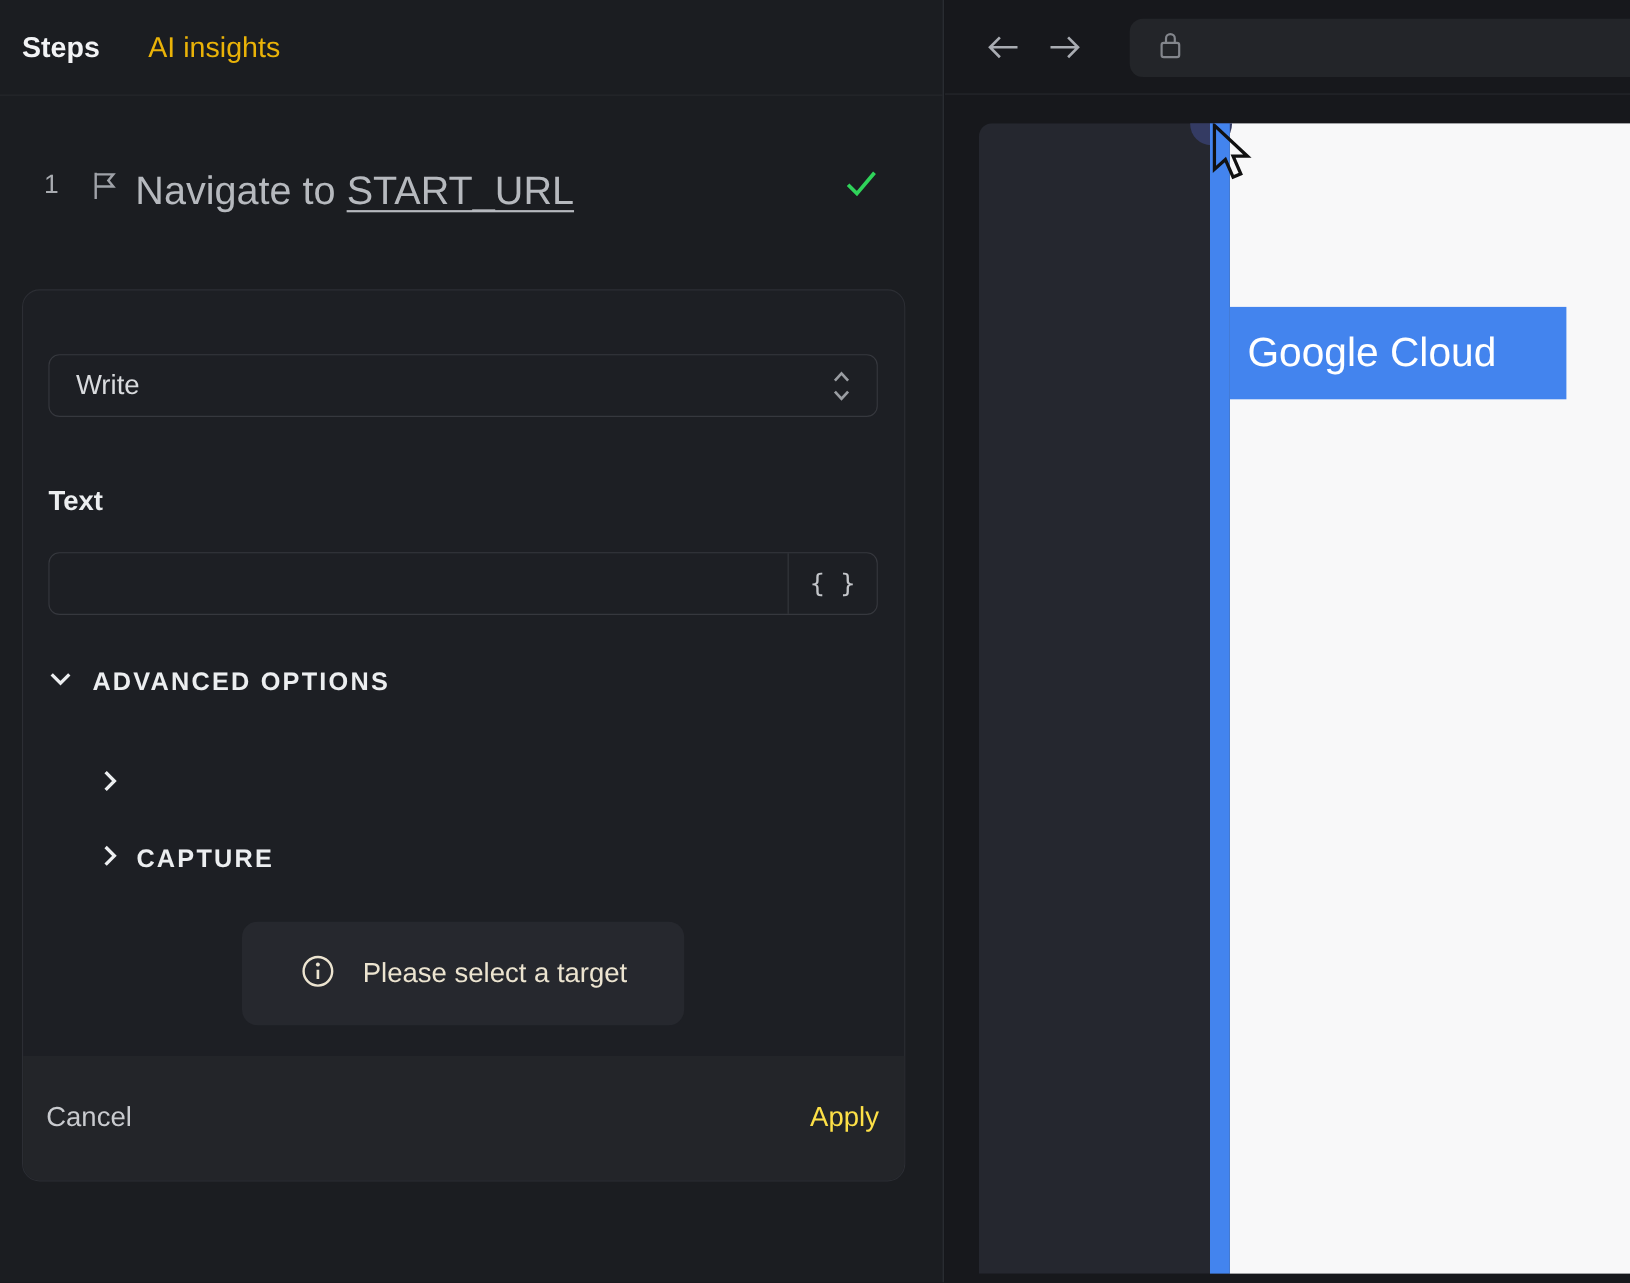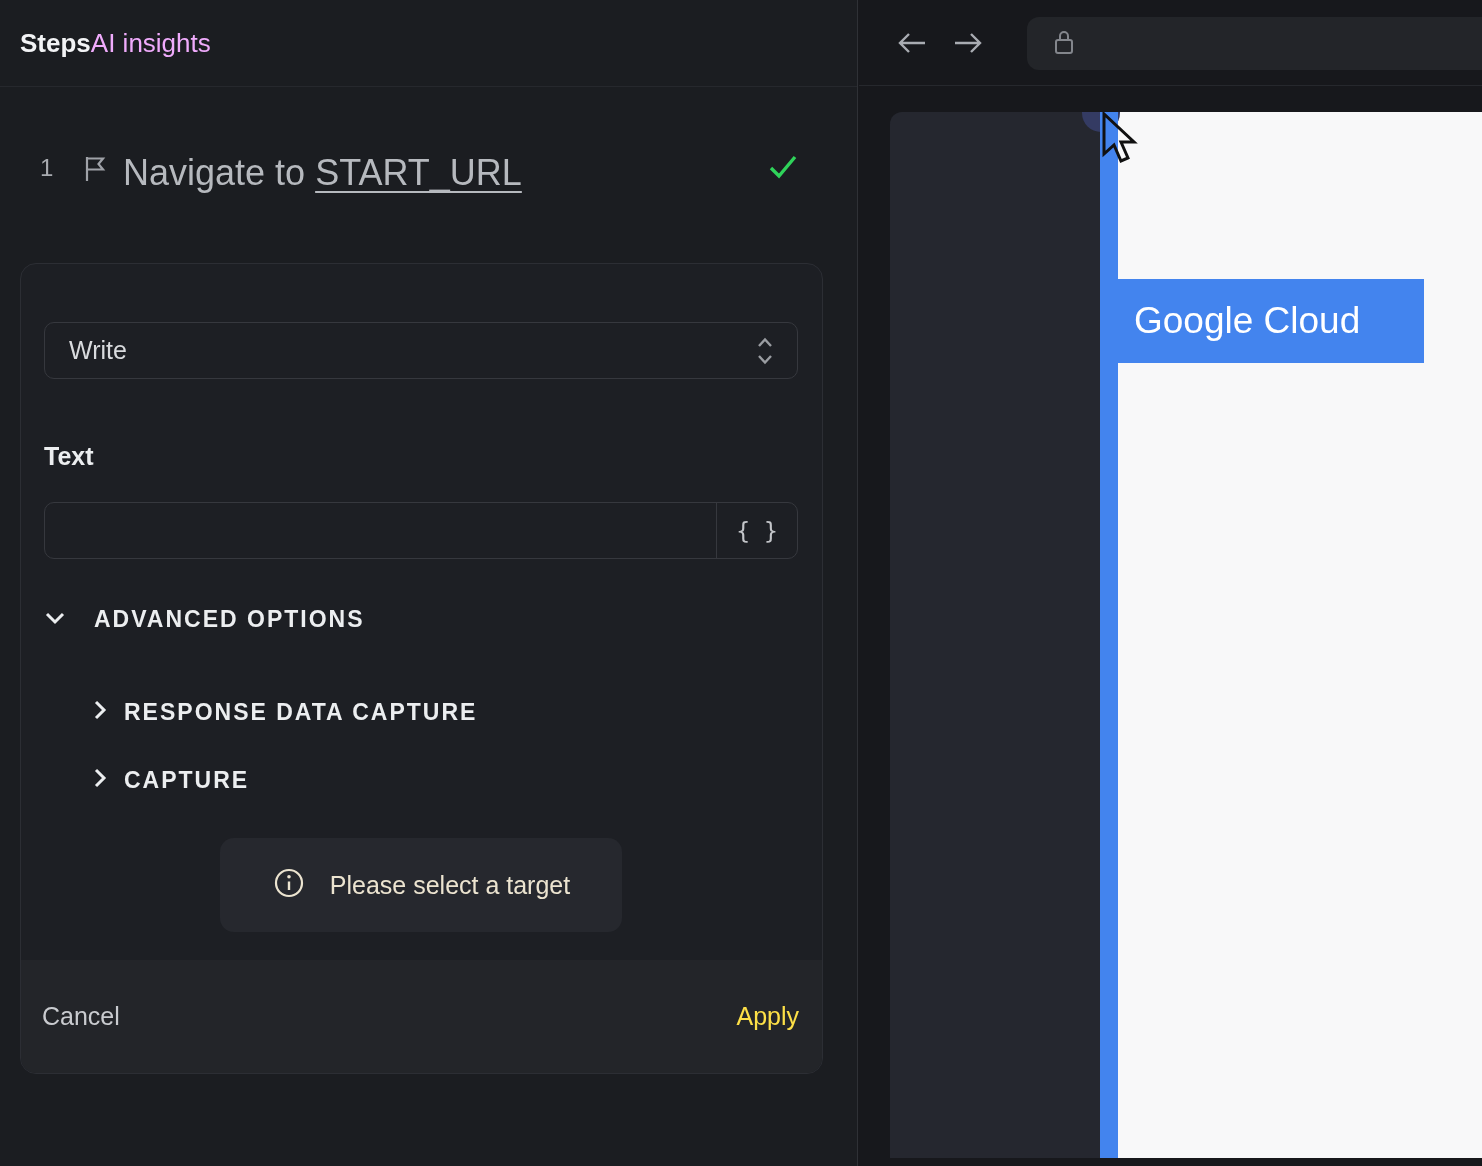--- a/index.html
+++ b/index.html
@@ -5,23 +5,23 @@
   html,body{margin:0;padding:0;}
   body{
     width:1482px;height:1166px;position:relative;overflow:hidden;
     background:#17181c;
     font-family:"Liberation Sans","DejaVu Sans",sans-serif;
     -webkit-font-smoothing:antialiased;
   }
   
   .left-panel{position:absolute;left:0;top:0;width:858px;height:1166px;
     background:#1b1d21;border-right:1px solid #2f3136;box-sizing:border-box;}
-  .tabs{height:86px;display:flex;align-items:center;padding-left:20px;
+  .tabs{height:86px;display:flex;align-items:center;gap:44px;padding-left:20px;
     border-bottom:1px solid #26282d;}
-  .tab{font-size:26px;color:#f0abfc;cursor:default;}
+  .tab{font-size:26px;color:#eab308;cursor:default;}
   .tab.active{color:#f2f3f5;font-weight:700;}
   .step-row{position:absolute;left:0;top:140px;width:858px;height:56px;}
   .step-num{position:absolute;left:40px;top:14px;font-size:24px;color:#a8abb0;}
   .flag-ic{position:absolute;left:82px;top:14px;}
   .step-text{position:absolute;left:123px;top:12px;font-size:36px;color:#b6b9be;}
   .step-link{text-decoration:underline;text-decoration-thickness:2px;text-underline-offset:6px;}
   .check-ic{position:absolute;left:768px;top:13px;}
   
   .card{position:absolute;left:20px;top:263px;width:803px;height:811px;
     background:#1d1f24;border:1px solid #2c2e34;border-radius:16px;box-sizing:border-box;}
@@ -31,21 +31,21 @@
   .select-value{margin-left:24px;font-size:25px;color:#d9dbde;flex:1;}
   .select-chevrons{margin-right:22px;display:flex;}
   .field-label{position:absolute;left:23px;top:178px;font-size:25px;font-weight:700;color:#eceef0;}
   .input-group{position:absolute;left:23px;top:238px;width:754px;height:57px;
     border:1px solid #36383e;border-radius:10px;box-sizing:border-box;display:flex;}
   .input-main{flex:1;background:transparent;border:none;outline:none;color:#d9dbde;
     font-size:24px;padding:0 18px;font-family:inherit;}
   .token-btn{width:80px;border-left:1px solid #36383e;display:flex;align-items:center;
     justify-content:center;color:#c3c5c9;font-size:23px;cursor:pointer;
     font-family:"DejaVu Sans Mono",monospace;}
-  .adv-row{position:absolute;left:23px;top:342px;display:flex;align-items:center;gap:28px;cursor:pointer;}
+  .adv-row{position:absolute;left:23px;top:342px;display:flex;align-items:center;gap:18px;cursor:pointer;}
   .adv-row .lbl,.sec-row .lbl{font-size:23px;font-weight:700;letter-spacing:2px;color:#eceef0;}
   .sec-row{position:absolute;left:71px;display:flex;align-items:center;gap:16px;cursor:pointer;}
   .sec-resp{top:434px;}
   .sec-others{top:502px;}
   .notice-pill{position:absolute;left:199px;top:574px;width:402px;height:94px;
     background:#26282e;border-radius:14px;display:flex;align-items:center;
     justify-content:center;gap:24px;}
   .notice-pill .txt{font-size:25px;color:#ece4d0;}
   .card-divider{position:absolute;left:21px;top:724px;width:757px;height:1px;background:#2e3034;}
   .card-footer{position:absolute;left:0;bottom:0;width:100%;height:113px;
@@ -131,21 +131,20 @@
       </span>
       <span class="lbl">ADVANCED OPTIONS</span>
     </div>
 
     <div class="sec-row sec-resp">
       <span>
         <svg width="16" height="24" viewBox="0 0 16 24" fill="none">
           <path d="M4 4 L12 12 L4 20" stroke="#eceef0" stroke-width="3" fill="none"></path>
         </svg>
       </span>
-      <span class="lbl">RESPONSE DATA CAPTURE</span>
     </div>
 
     <div class="sec-row sec-others">
       <span>
         <svg width="16" height="24" viewBox="0 0 16 24" fill="none">
           <path d="M4 4 L12 12 L4 20" stroke="#eceef0" stroke-width="3" fill="none"></path>
         </svg>
       </span>
       <span class="lbl">CAPTURE</span>
     </div>

